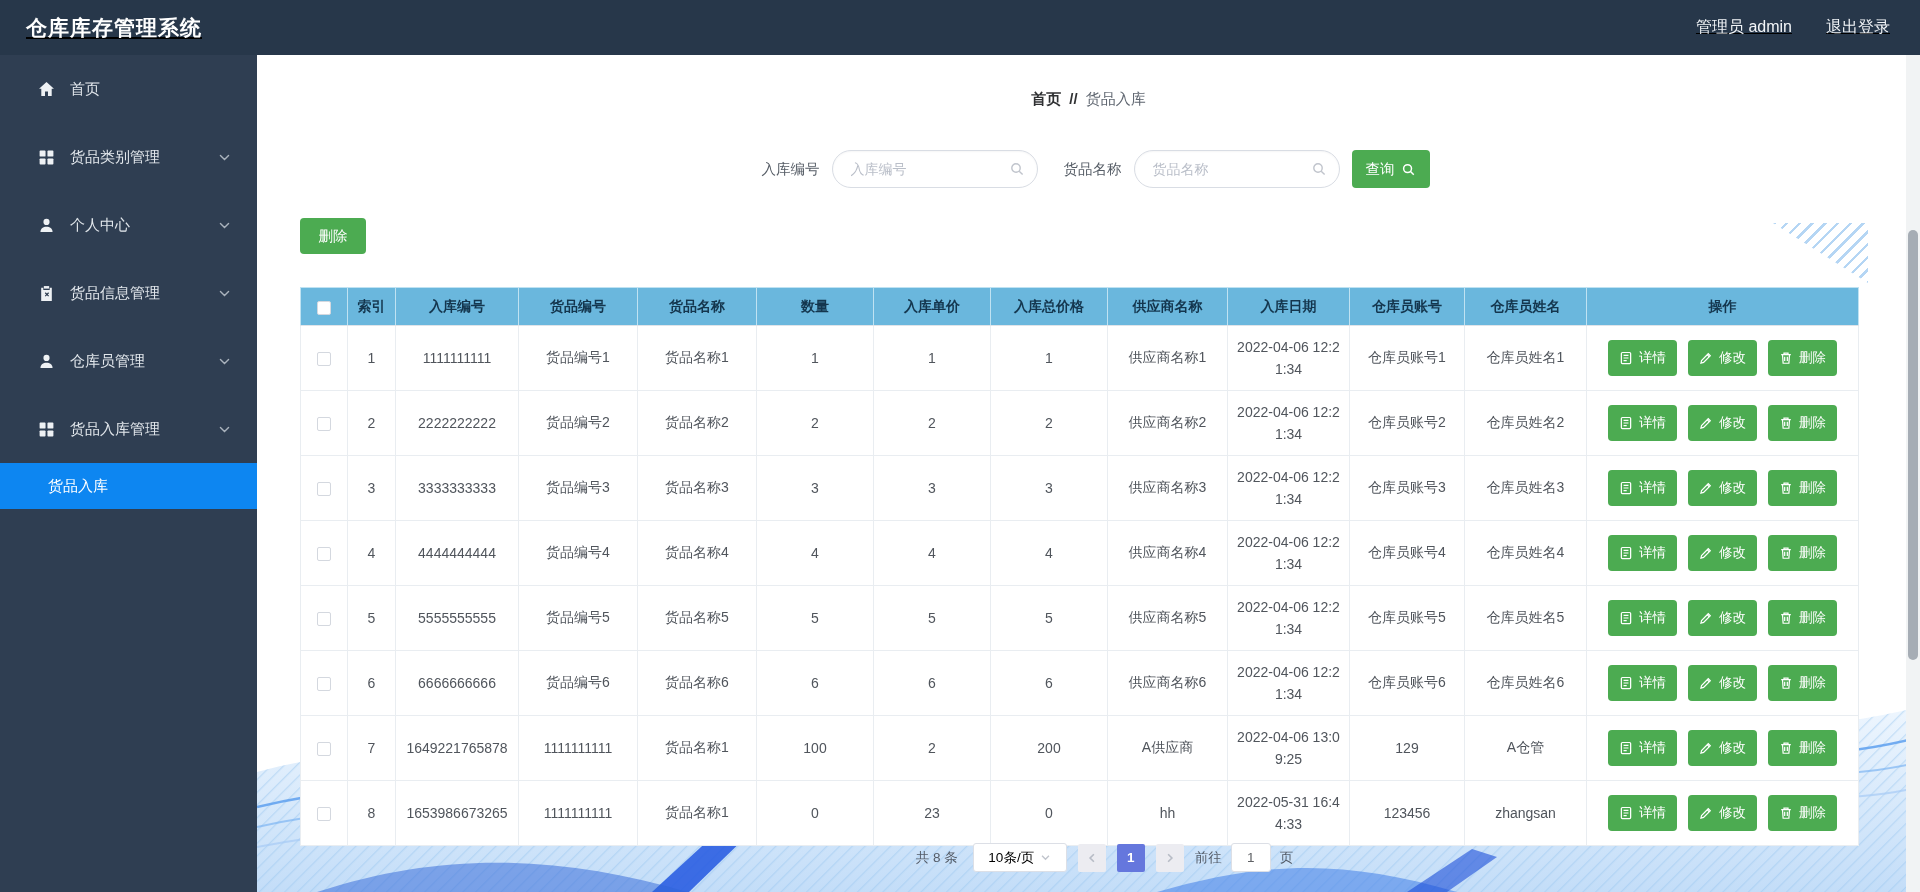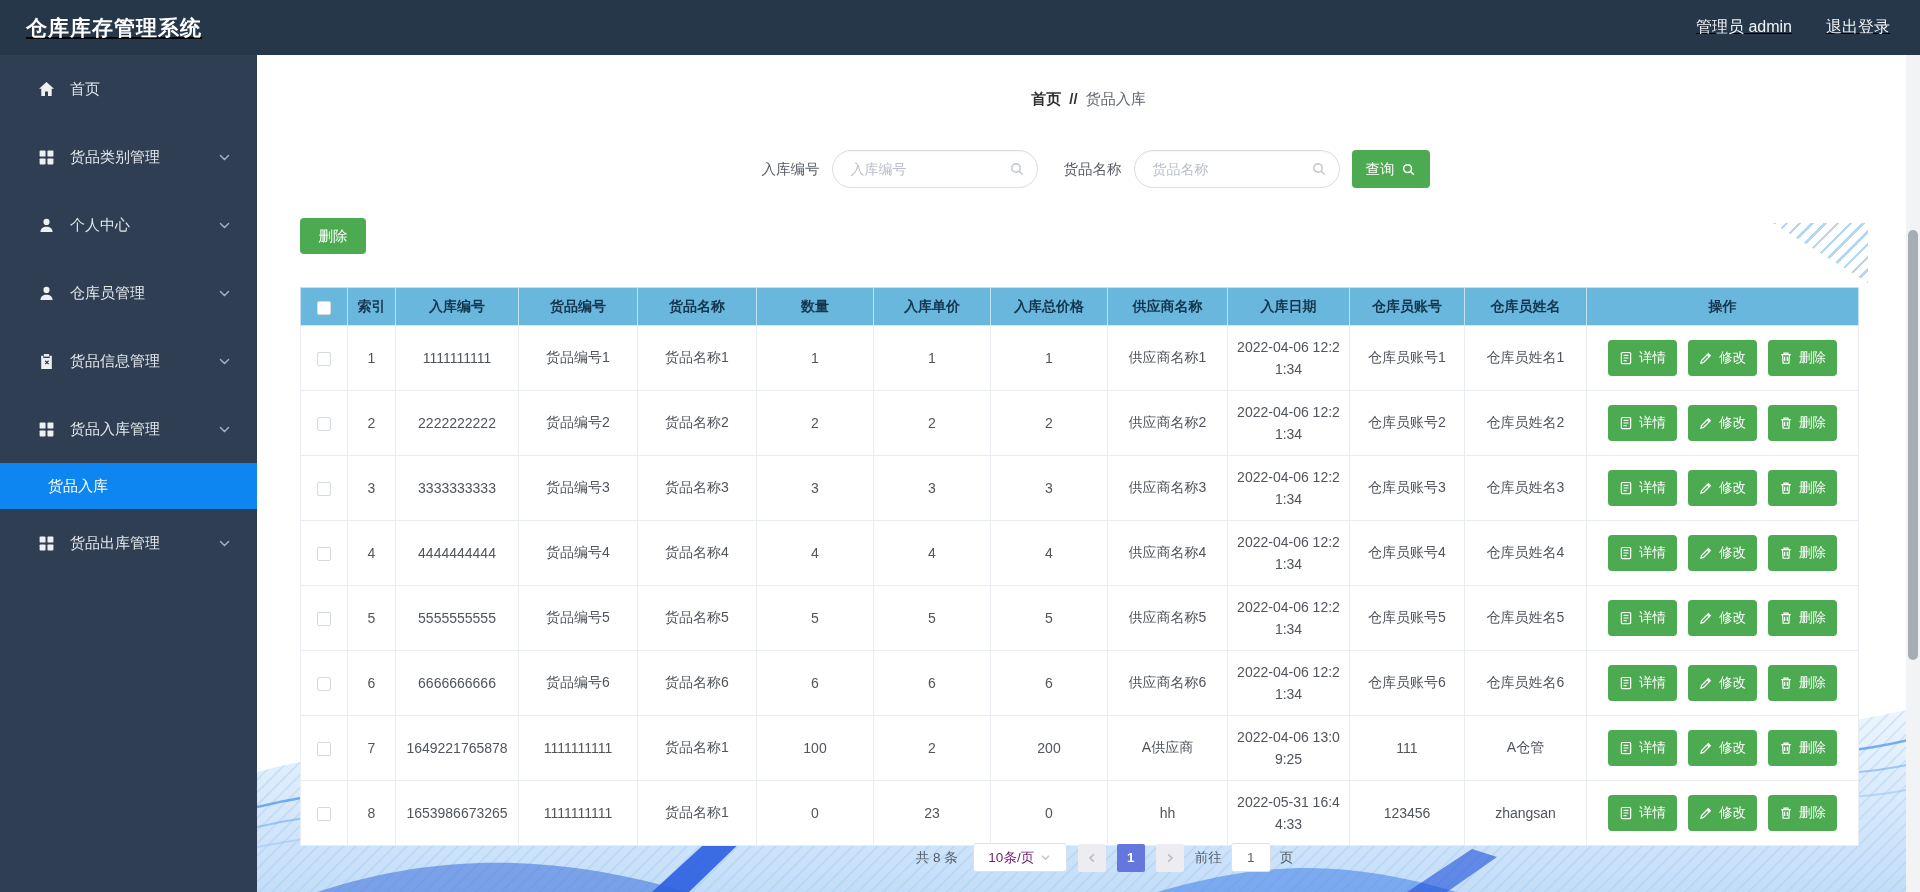--- a/index.html
+++ b/index.html
@@ -57,21 +57,21 @@
   .cb { width:14px; height:14px; border:1px solid #d4d8df; border-radius:2px; background:#fff; display:inline-block;
         vertical-align:middle; cursor:pointer; }
   .actions { display:flex; align-items:center; justify-content:center; gap:11px; }
   .row-btn { height:36px; padding:0 11px; font-size:13.5px; }
   .row-btn svg { width:14px; height:14px; }
 
   
   .pagination { position:absolute; top:788px; width:100%; display:flex; align-items:center; justify-content:center;
                 gap:9px; z-index:6; font-size:13.5px; color:#545c68;margin-left:16px; }
   .pg-size { width:94px; height:29px; background:#fff; border:1px solid #dcdfe6; border-radius:3px; display:flex;
-             align-items:center; justify-content:center; gap:6px; color:#701a75; cursor:pointer; }
+             align-items:center; justify-content:center; gap:6px; color:#000000; cursor:pointer; }
   .pg-size svg { width:11px; height:11px; color:#c0c4cc; }
   .pg-btn { width:28px; height:28px; background:#ececf1; border:none; border-radius:2px; color:#b7bcc6;
             display:flex; align-items:center; justify-content:center; cursor:pointer; margin:0 2px; }
   .pg-btn svg { width:12px; height:12px; }
   .pg-page { width:28px; height:28px; border:none; border-radius:2px; background:var(--active-page,#6577dd);
              color:#fff; font-size:13.5px; font-weight:bold; cursor:pointer; }
   .pg-goto { width:40px; height:29px; border:1px solid #dcdfe6; border-radius:3px; text-align:center; font-size:13.5px;
              color:#606266; outline:none; background:#fff; }
   .pg-total { margin-right:6px; }
 
@@ -131,39 +131,39 @@
       <span class="s-label">个人中心</span>
       <span class="s-chevron">
         <svg viewBox="0 0 16 16" fill="none" stroke="currentColor" stroke-width="1.7" stroke-linecap="round">
           <path d="M3 5.5 L8 10.5 L13 5.5"></path>
         </svg>
       </span>
     </div>
     <div class="side-item">
       <span class="s-icon">
         <svg viewBox="0 0 16 16" fill="currentColor">
-          <circle cx="8" cy="4.6" r="2.9"></circle>
-          <path d="M2.3 14c0-3.2 2.6-4.9 5.7-4.9s5.7 1.7 5.7 4.9Z"></path>
-        </svg>
-      </span>
-      <span class="s-label">仓库员管理</span>
+          <path d="M5.5 1h5v2.4h-5z"></path>
+          <path d="M3 2.6h2v2.2h6V2.6h2V15H3Zm3.4 5.1 1.2 1.2-1.2 1.2.8.8 1.2-1.2 1.2 1.2.8-.8-1.2-1.2 1.2-1.2-.8-.8-1.2 1.2-1.2-1.2Z"></path>
+        </svg>
+      </span>
+      <span class="s-label">货品信息管理</span>
       <span class="s-chevron">
         <svg viewBox="0 0 16 16" fill="none" stroke="currentColor" stroke-width="1.7" stroke-linecap="round">
           <path d="M3 5.5 L8 10.5 L13 5.5"></path>
         </svg>
       </span>
     </div>
     <div class="side-item">
       <span class="s-icon">
         <svg viewBox="0 0 16 16" fill="currentColor">
-          <path d="M5.5 1h5v2.4h-5z"></path>
-          <path d="M3 2.6h2v2.2h6V2.6h2V15H3Zm3.4 5.1 1.2 1.2-1.2 1.2.8.8 1.2-1.2 1.2 1.2.8-.8-1.2-1.2 1.2-1.2-.8-.8-1.2 1.2-1.2-1.2Z"></path>
-        </svg>
-      </span>
-      <span class="s-label">货品信息管理</span>
+          <circle cx="8" cy="4.6" r="2.9"></circle>
+          <path d="M2.3 14c0-3.2 2.6-4.9 5.7-4.9s5.7 1.7 5.7 4.9Z"></path>
+        </svg>
+      </span>
+      <span class="s-label">仓库员管理</span>
       <span class="s-chevron">
         <svg viewBox="0 0 16 16" fill="none" stroke="currentColor" stroke-width="1.7" stroke-linecap="round">
           <path d="M3 5.5 L8 10.5 L13 5.5"></path>
         </svg>
       </span>
     </div>
     <div class="side-item">
       <span class="s-icon">
         <svg viewBox="0 0 16 16" fill="currentColor">
           <rect x="1.5" y="1.5" width="5.6" height="5.6" rx="0.8"></rect>
@@ -173,36 +173,20 @@
         </svg>
       </span>
       <span class="s-label">货品入库管理</span>
       <span class="s-chevron">
         <svg viewBox="0 0 16 16" fill="none" stroke="currentColor" stroke-width="1.7" stroke-linecap="round">
           <path d="M3 5.5 L8 10.5 L13 5.5"></path>
         </svg>
       </span>
     </div>
     <div class="side-sub active">货品入库</div>
-    <div class="side-item">
-      <span class="s-icon">
-        <svg viewBox="0 0 16 16" fill="currentColor">
-          <rect x="1.5" y="1.5" width="5.6" height="5.6" rx="0.8"></rect>
-          <rect x="8.9" y="1.5" width="5.6" height="5.6" rx="0.8"></rect>
-          <rect x="1.5" y="8.9" width="5.6" height="5.6" rx="0.8"></rect>
-          <rect x="8.9" y="8.9" width="5.6" height="5.6" rx="0.8"></rect>
-        </svg>
-      </span>
-      <span class="s-label">货品出库管理</span>
-      <span class="s-chevron">
-        <svg viewBox="0 0 16 16" fill="none" stroke="currentColor" stroke-width="1.7" stroke-linecap="round">
-          <path d="M3 5.5 L8 10.5 L13 5.5"></path>
-        </svg>
-      </span>
-    </div>
   </aside>
 
 <div class="main">
 
   <div class="decor">
     <svg width="100%" height="100%" viewBox="0 0 1663 215" preserveAspectRatio="none">
       <defs>
         <pattern id="diag" width="9" height="9" patternUnits="userSpaceOnUse" patternTransform="rotate(45)">
           <line x1="0" y1="0" x2="0" y2="9" stroke="#97c5ef" stroke-width="2.6"></line>
         </pattern>
@@ -558,21 +542,21 @@
           <td><span class="cb"></span></td>
           <td>7</td>
           <td>1649221765878</td>
           <td>1111111111</td>
           <td>货品名称1</td>
           <td>100</td>
           <td>2</td>
           <td>200</td>
           <td>A供应商</td>
           <td class="date-cell">2022-04-06 13:09:25</td>
-          <td>111</td>
+          <td>129</td>
           <td>A仓管</td>
           <td>
             <div class="actions">
               <button class="btn-green row-btn">
                 <span style="display:flex">
                   <svg viewBox="0 0 16 16" fill="none" stroke="#fff" stroke-width="1.4">
                     <rect x="2.7" y="1.7" width="10.6" height="12.6" rx="1.2"></rect>
                     <path d="M5.2 5h5.6 M5.2 8h5.6 M5.2 11h3.6"></path>
                   </svg>
                 </span>

